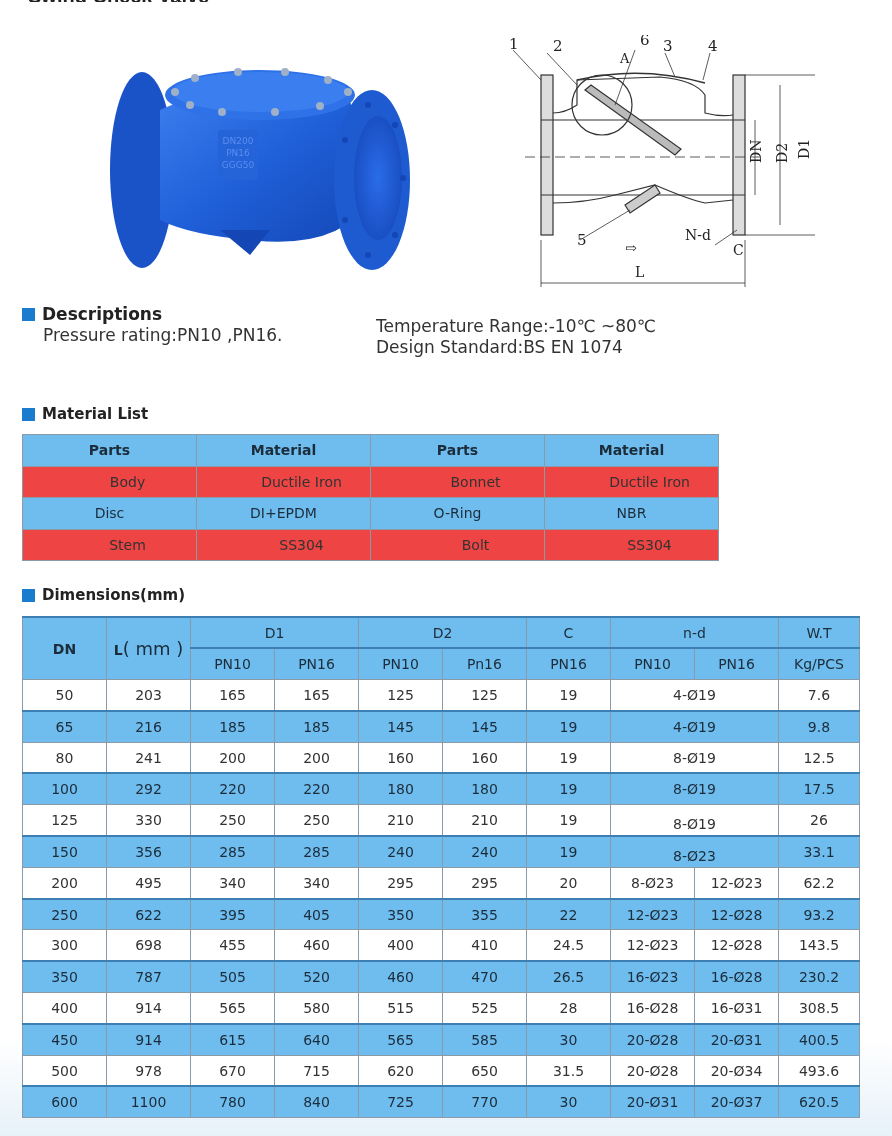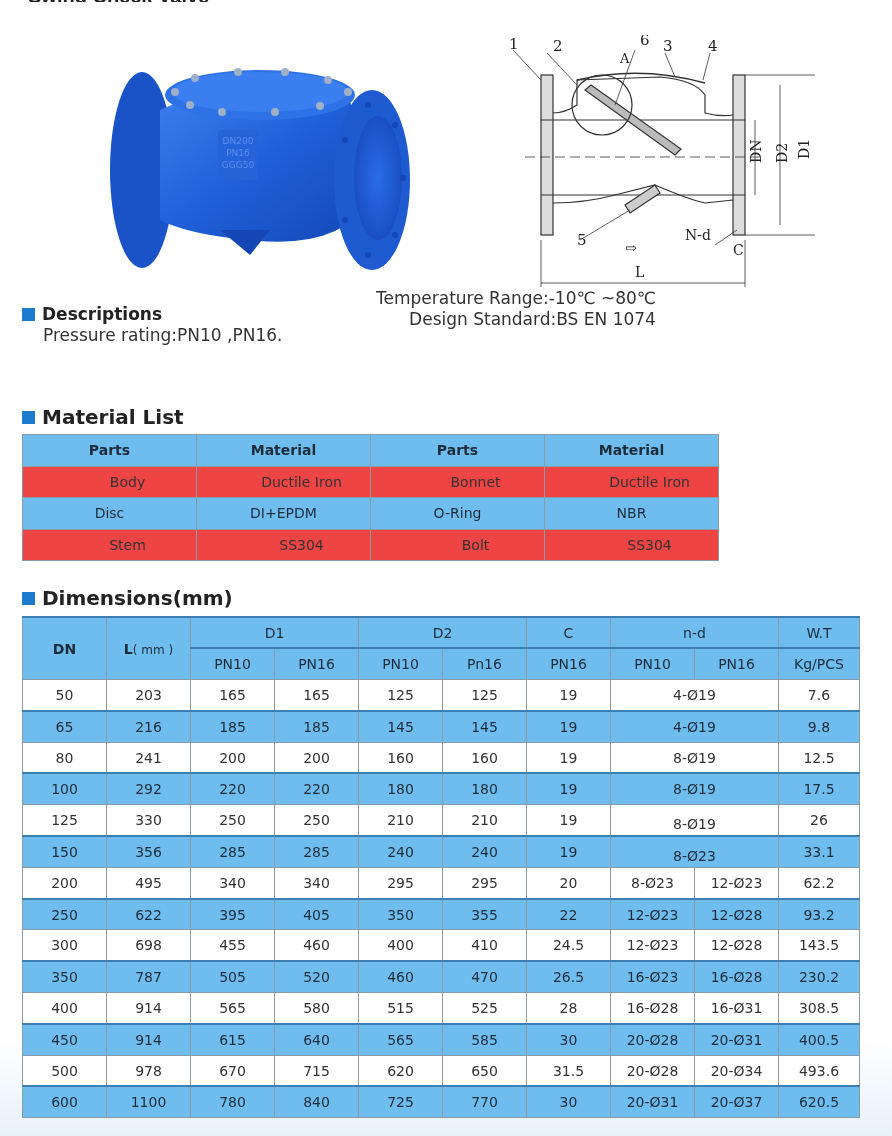--- a/index.html
+++ b/index.html
@@ -13,29 +13,29 @@
     .top-title {
       position: absolute; left: 28px; top: -14px;
       font-family: "Liberation Sans", sans-serif; font-weight: bold; font-size: 20px;
       color: #222; height: 16px; overflow: hidden; line-height: 20px;
     }
     .valve-photo { position: absolute; left: 100px; top: 50px; width: 310px; height: 230px; }
     .drawing { position: absolute; left: 505px; top: 35px; width: 315px; height: 255px; }
 
     .section-head {
       position: absolute; display: flex; align-items: center;
-      font-family: "DejaVu Sans", sans-serif; font-weight: bold; font-size: 20px; color: #222;
+      font-family: "DejaVu Sans", sans-serif; font-weight: bold; font-size: 15px; color: #222;
     }
     .sq { width: 13px; height: 13px; background: #1a7bcf; margin-right: 7px; display: inline-block; }
 
     .desc { position: absolute; font-size: 17px; line-height: 21px; color: #333; }
     .desc-left { left: 22px; top: 304px; }
     .desc-left .section-label { display: flex; align-items: center; font-weight: bold; color: #222; }
     .desc-left .line { padding-left: 21px; }
-    .desc-right { left: 376px; top: 288px; text-align: right; }
+    .desc-right { left: 376px; top: 316px; }
 
     table { border-collapse: collapse; position: absolute; table-layout: fixed; }
     td, th {
       border: 1px solid #8a9aa6; text-align: center; vertical-align: middle;
       font-family: "DejaVu Sans", sans-serif; font-size: 14px; font-weight: normal; color: #333;
     }
     .mat-table { left: 22px; top: 434px; width: 697px; }
     .mat-table td { height: 31.5px; }
     .mat-table tr.hdr td { background: #6ebdee; font-weight: bold; color: #1c2c3a; }
     .mat-table tr.blue td { background: #6ebdee; color: #1c2c3a; }
@@ -223,21 +223,21 @@
     <col style="width:84px">
       <col style="width:84px">
       <col style="width:84px">
       <col style="width:84px">
     <col style="width:84px">
       <col style="width:81px">
   </colgroup>
   <tbody>
       <tr class="hdr">
     <td rowspan="2" class="bold">DN</td>
-    <td rowspan="2"><b>L</b><span style="font-size:12px">( mm )</span></td>
+    <td rowspan="2"><b>L</b><span style="font-size:18px">( mm )</span></td>
     <td colspan="2">D1</td>
     <td colspan="2">D2</td>
     <td>C</td>
     <td colspan="2">n-d</td>
     <td>W.T</td>
   </tr>
   <tr class="hdr">
     <td>PN10</td>
     <td>PN16</td>
     <td>PN10</td>

